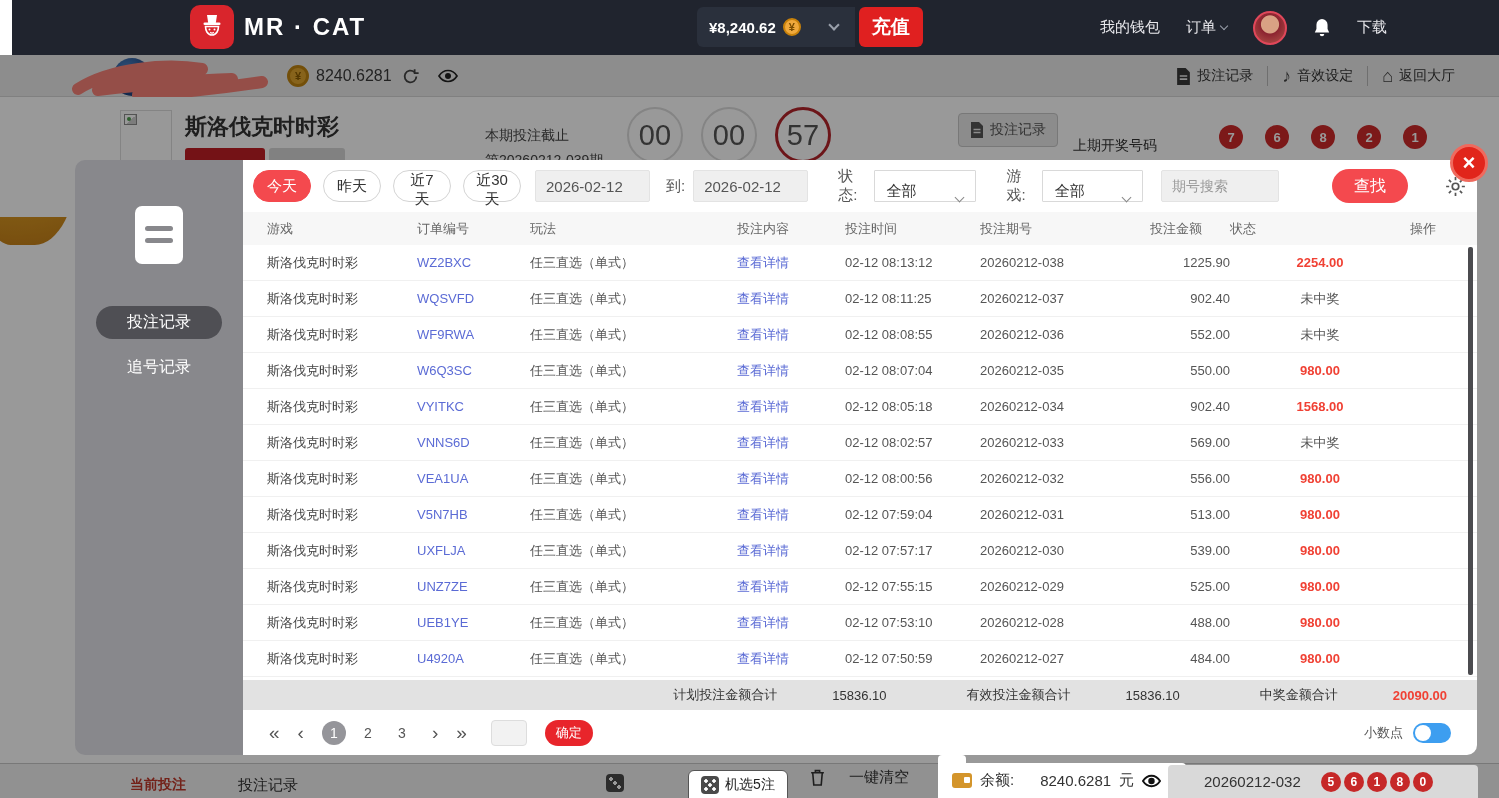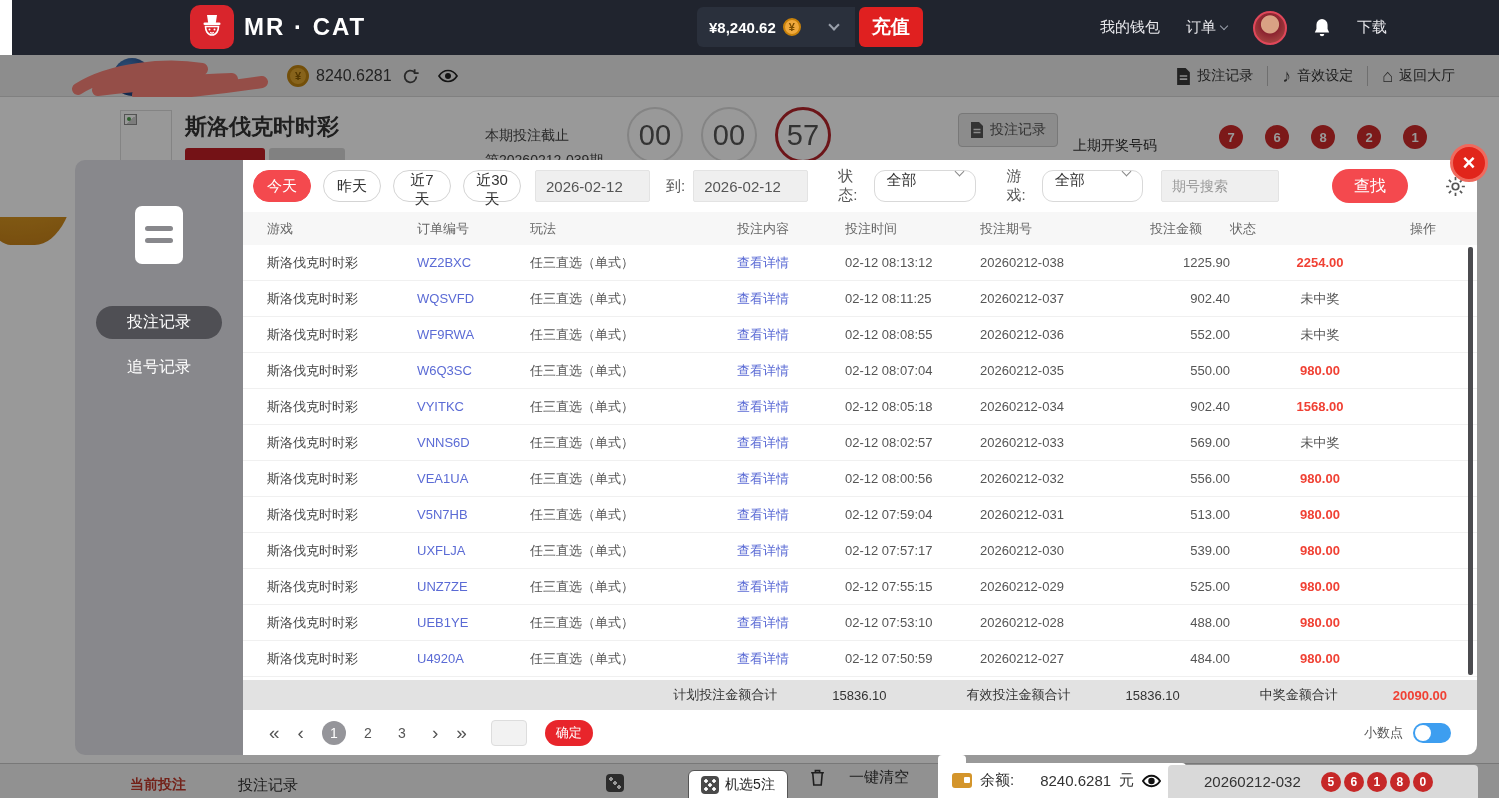--- a/index.html
+++ b/index.html
@@ -91,21 +91,21 @@
   .side-item.active { background:#4f4f54; }
 
   .modal-panel { position:absolute; left:243px; top:160px; width:1234px; height:595px; background:#fff; border-radius:0 10px 10px 0; z-index:20; display:flex; flex-direction:column; }
   .close-btn { position:absolute; left:1450px; top:144px; width:38px; height:38px; border-radius:50%; background:#e1251b; border:3px solid #ef6a5e; color:#fff; font-size:22px; font-weight:bold; line-height:30px; text-align:center; z-index:22; cursor:pointer; }
 
   .filter-bar { height:52px; display:flex; align-items:center; padding:0 10px; gap:8px; flex:none; }
   .pill { height:32px; min-width:58px; padding:0 12px; border-radius:17px; background:#fff; border:1px solid #d4d4d4; font-size:15px; color:#333; cursor:pointer; font-family:inherit; }
   .pill.active { background:#f4494e; border-color:#f4494e; color:#fff; }
   .date-input { width:115px; height:32px; background:#efefef; border:1px solid #e3e3e3; border-radius:2px; font-size:15px; color:#555; padding:0 10px; font-family:inherit; }
   .flt-label { font-size:15px; color:#555; margin-left:8px; }
-  .select { width:122px; height:32px; background:#fff; border:1px solid #d9d9d9; border-radius:11px; display:flex; align-items:flex-start; justify-content:space-between; padding:0 12px; font-size:15px; color:#333; cursor:pointer; }
+  .select { width:122px; height:32px; background:#fff; border:1px solid #d9d9d9; border-radius:1px; display:flex; align-items:flex-end; justify-content:space-between; padding:0 12px; font-size:15px; color:#333; cursor:pointer; }
   .chev-gray { width:7px; height:7px; border-right:1.6px solid #888; border-bottom:1.6px solid #888; transform:rotate(45deg); margin-top:-3px; }
   .search-input { width:118px; height:32px; background:#efefef; border:1px solid #e3e3e3; border-radius:2px; font-size:14px; color:#333; padding:0 10px; font-family:inherit; margin-left:10px; }
   .search-input::placeholder { color:#999; }
   .find-btn { width:95px; height:34px; border-radius:17px; background:#f4494e; border:none; color:#fff; font-size:16px; cursor:pointer; margin-left:45px; font-family:inherit; }
   .gear-wrap { margin-left:28px; cursor:pointer; display:flex; }
 
   .tgrid { display:grid; grid-template-columns:150px 113px 207px 108px 135px 170px 80px 180px 1fr; padding:0 24px; align-items:center; }
   .thead { height:33px; background:#f7f7f7; font-size:13px; color:#666; flex:none; }
   .c-amt { text-align:right; }
   .c-status { text-align:center; }

